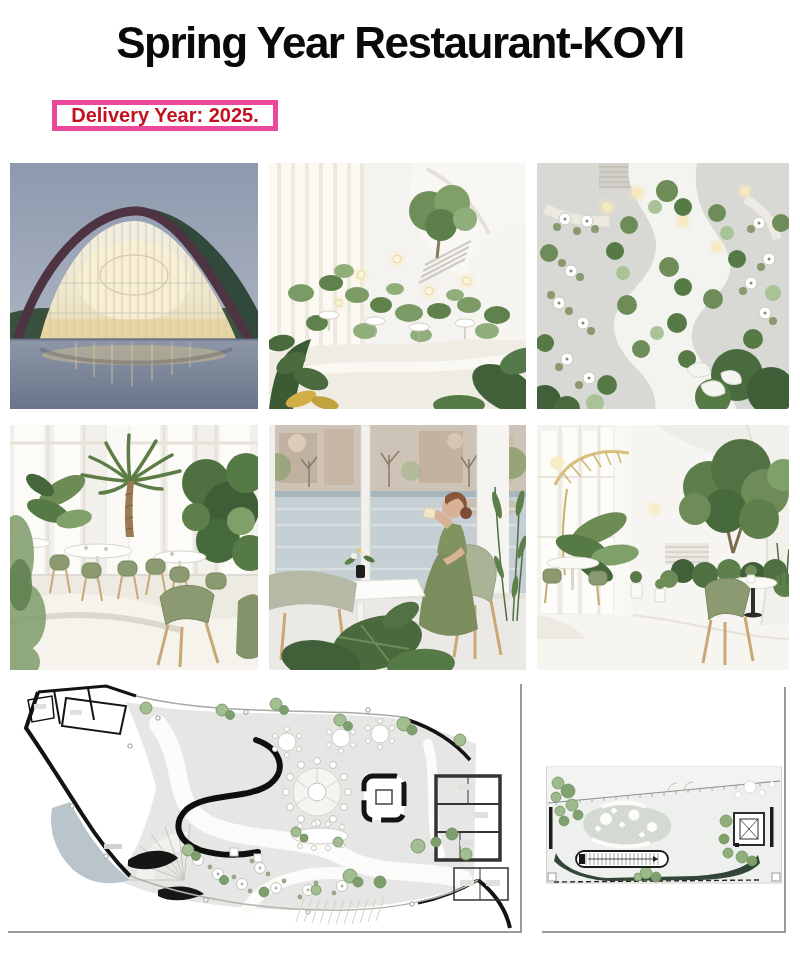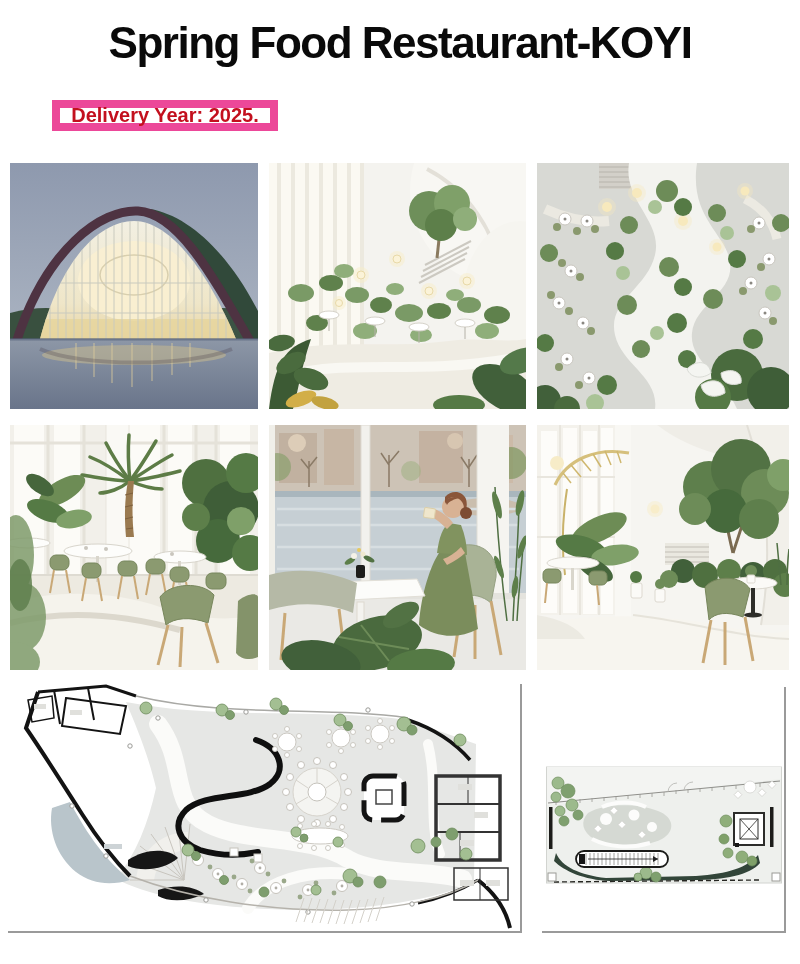--- a/index.html
+++ b/index.html
@@ -3,42 +3,42 @@
 <meta charset="utf-8">
 <style>
   html,body{margin:0;padding:0;background:#ffffff;}
   body{width:800px;height:964px;font-family:"Liberation Sans",sans-serif;}
   .page{position:relative;width:800px;height:964px;background:#fff;overflow:hidden;}
 
   .title{position:absolute;top:18px;left:0;width:100%;margin:0;text-align:center;
          font-size:44px;font-weight:700;letter-spacing:-1.5px;color:#0a0a0a;}
 
   .subheader{position:absolute;top:100px;left:52px;width:706px;height:31px;display:flex;}
-  .badge{width:226px;box-sizing:border-box;border:8px solid #ec4899;background:#fff;
+  .badge{width:226px;box-sizing:border-box;border:5px solid #ec4899;background:#fff;
          color:#c3101e;font-weight:700;font-size:20px;display:flex;align-items:center;justify-content:center;}
   .banner{flex:1;background:#0c0c0c;color:#fff;font-size:15px;display:flex;align-items:center;justify-content:center;}
 
   .gallery{position:absolute;top:163px;left:10px;width:779px;display:grid;
            grid-template-columns:248px 257px 252px;grid-template-rows:246px 245px;gap:16px 11px;}
   figure{margin:0;overflow:hidden;background:#eee;}
   figure svg{display:block;width:100%;height:100%;}
 
   .sheet-left{position:absolute;left:8px;top:684px;width:512px;height:247px;
               border-right:2px solid #9a9a9a;border-bottom:2px solid #9a9a9a;background:#fff;}
   .sheet-left svg{display:block;width:512px;height:247px;}
   .sheet-right{position:absolute;left:542px;top:687px;width:242px;height:244px;
                border-right:2px solid #9a9a9a;border-bottom:2px solid #9a9a9a;background:#fff;}
   .sheet-right .plan2{position:absolute;left:4px;top:78px;width:236px;height:120px;}
 </style>
 </head>
 <body>
 
 <div class="page">
 
-  <h1 class="title">Spring Food Restaurant-KOYI</h1>
+  <h1 class="title">Spring Year Restaurant-KOYI</h1>
 
   <div class="subheader">
     <div class="badge">Delivery Year: 2025.</div>
   </div>
 
   <div class="gallery">
 
     <figure>
       <svg viewBox="0 0 248 246" preserveAspectRatio="none">
         <defs>

